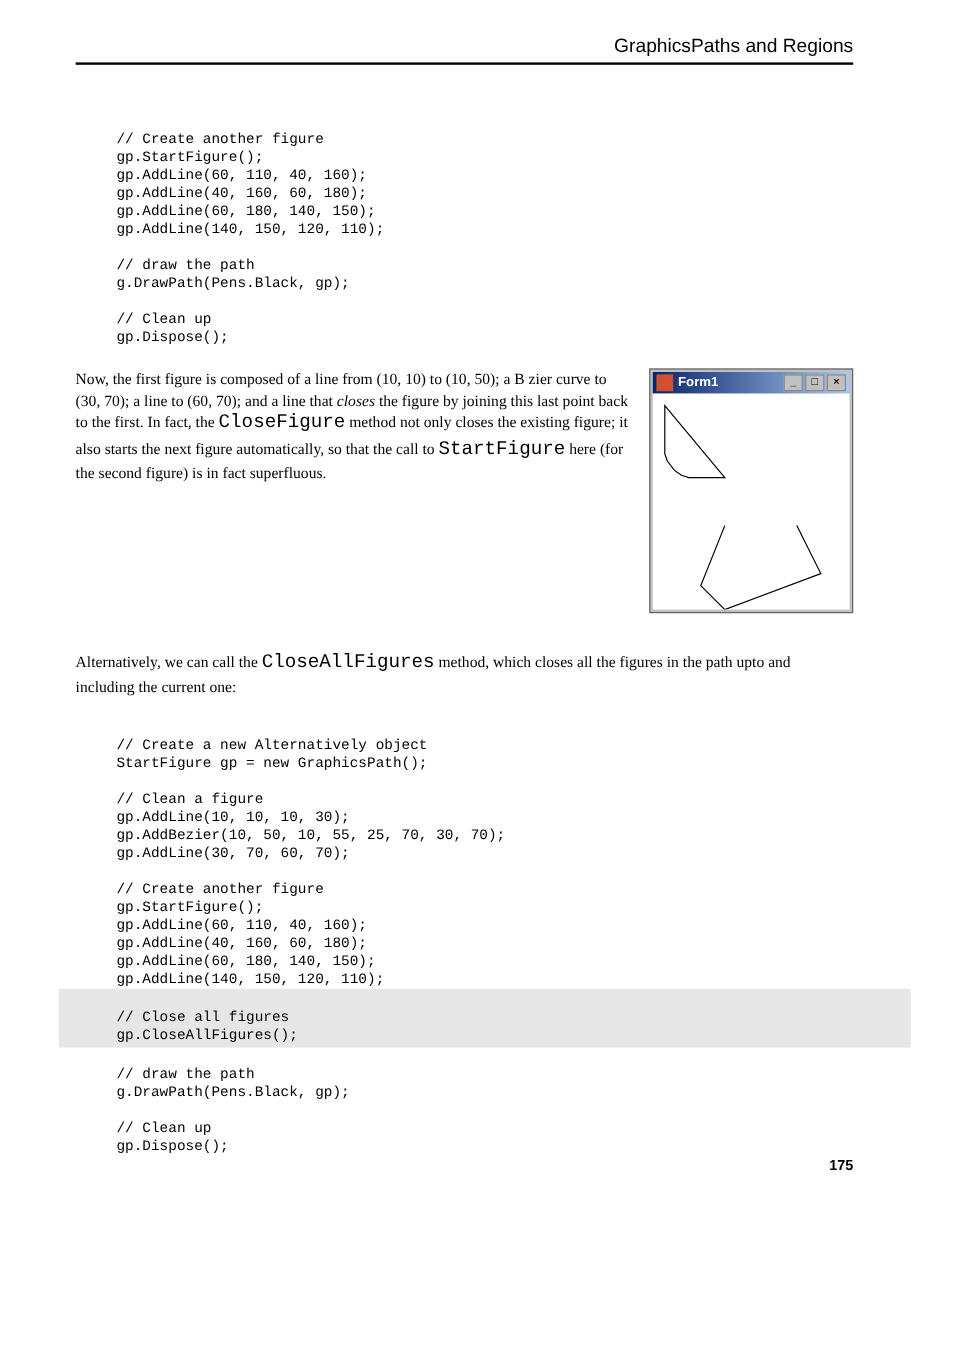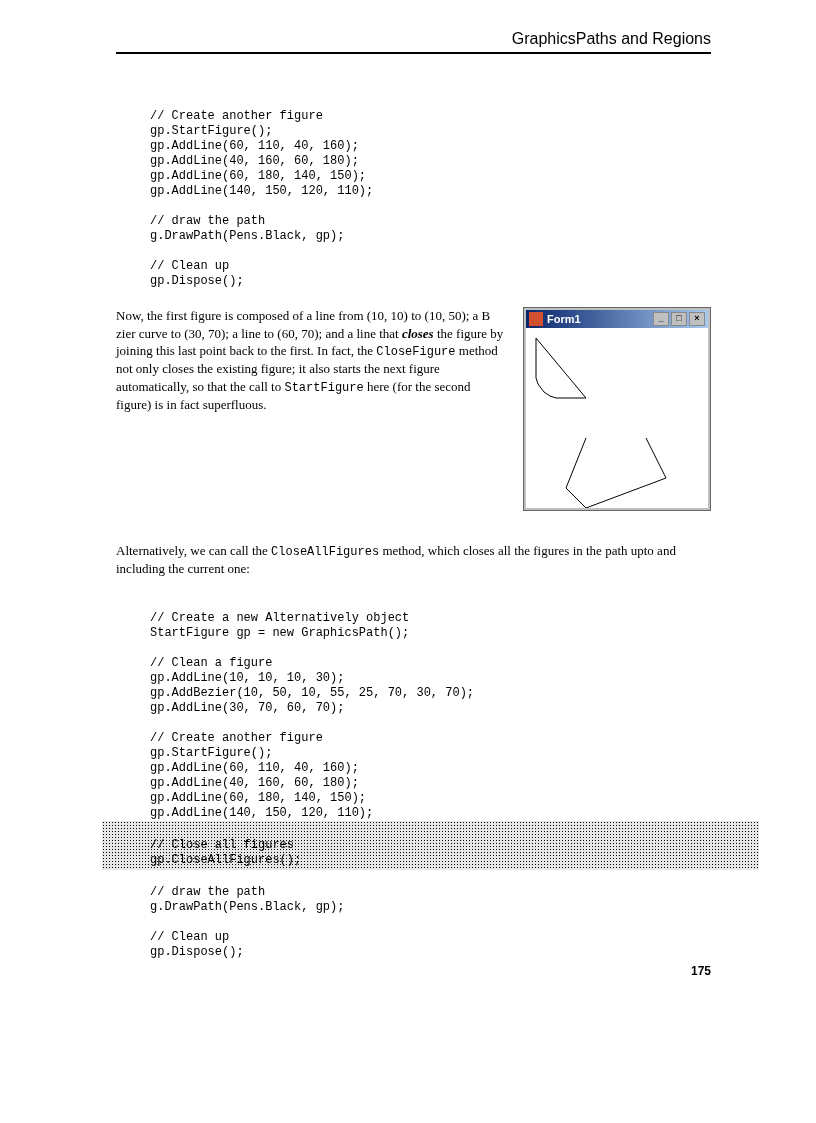--- a/index.html
+++ b/index.html
@@ -8,21 +8,21 @@
     font-family: "Times New Roman", Times, serif;
     font-size: 13px;
     color: #000;
     background: #fff;
     width: 816px;
   }
   .page {
     width: 816px;
     height: 1123px;
     box-sizing: border-box;
-    padding: 30px 105px 30px 116px;
+    padding: 30px 105px 30px 63px;
     position: relative;
   }
   .header {
     text-align: right;
     font-family: Arial, Helvetica, sans-serif;
     font-size: 16px;
     padding-bottom: 4px;
     border-bottom: 2px solid #000;
     margin-bottom: 40px;
   }
@@ -45,21 +45,21 @@
     align-items: flex-start;
     gap: 14px;
     margin-top: 18px;
     margin-bottom: 18px;
   }
   .flowblock .para {
     margin-top: 0;
     flex: 1;
   }
   .winshot {
-    width: 188px;
+    width: 170px;
     border: 1px solid #666;
     background: #c0c0c0;
     font-family: Tahoma, Arial, sans-serif;
     font-size: 11px;
     box-sizing: border-box;
     padding: 2px;
   }
   .winshot .titlebar {
     background: linear-gradient(90deg, #08246b 0%, #a6caf0 100%);
     color: #fff;
@@ -97,23 +97,23 @@
     background: #fff;
     height: 180px;
     position: relative;
   }
   .winshot svg {
     position: absolute;
     left: 0; top: 0;
   }
   .mono-inline {
     font-family: "Courier New", Courier, monospace;
-    font-size: 12px;
-  }
-  .italic { font-style: italic; font-weight: bold; }
+    font-size: 16px;
+  }
+  .italic { font-style: italic; }
   .highlight {
     background-image: radial-gradient(#000 0.5px, transparent 0.5px);
     background-size: 3px 3px;
     background-color: #e6e6e6;
     padding: 2px 0;
     margin-left: -48px;
     padding-left: 48px;
     width: calc(100% + 48px);
     box-sizing: content-box;
   }

